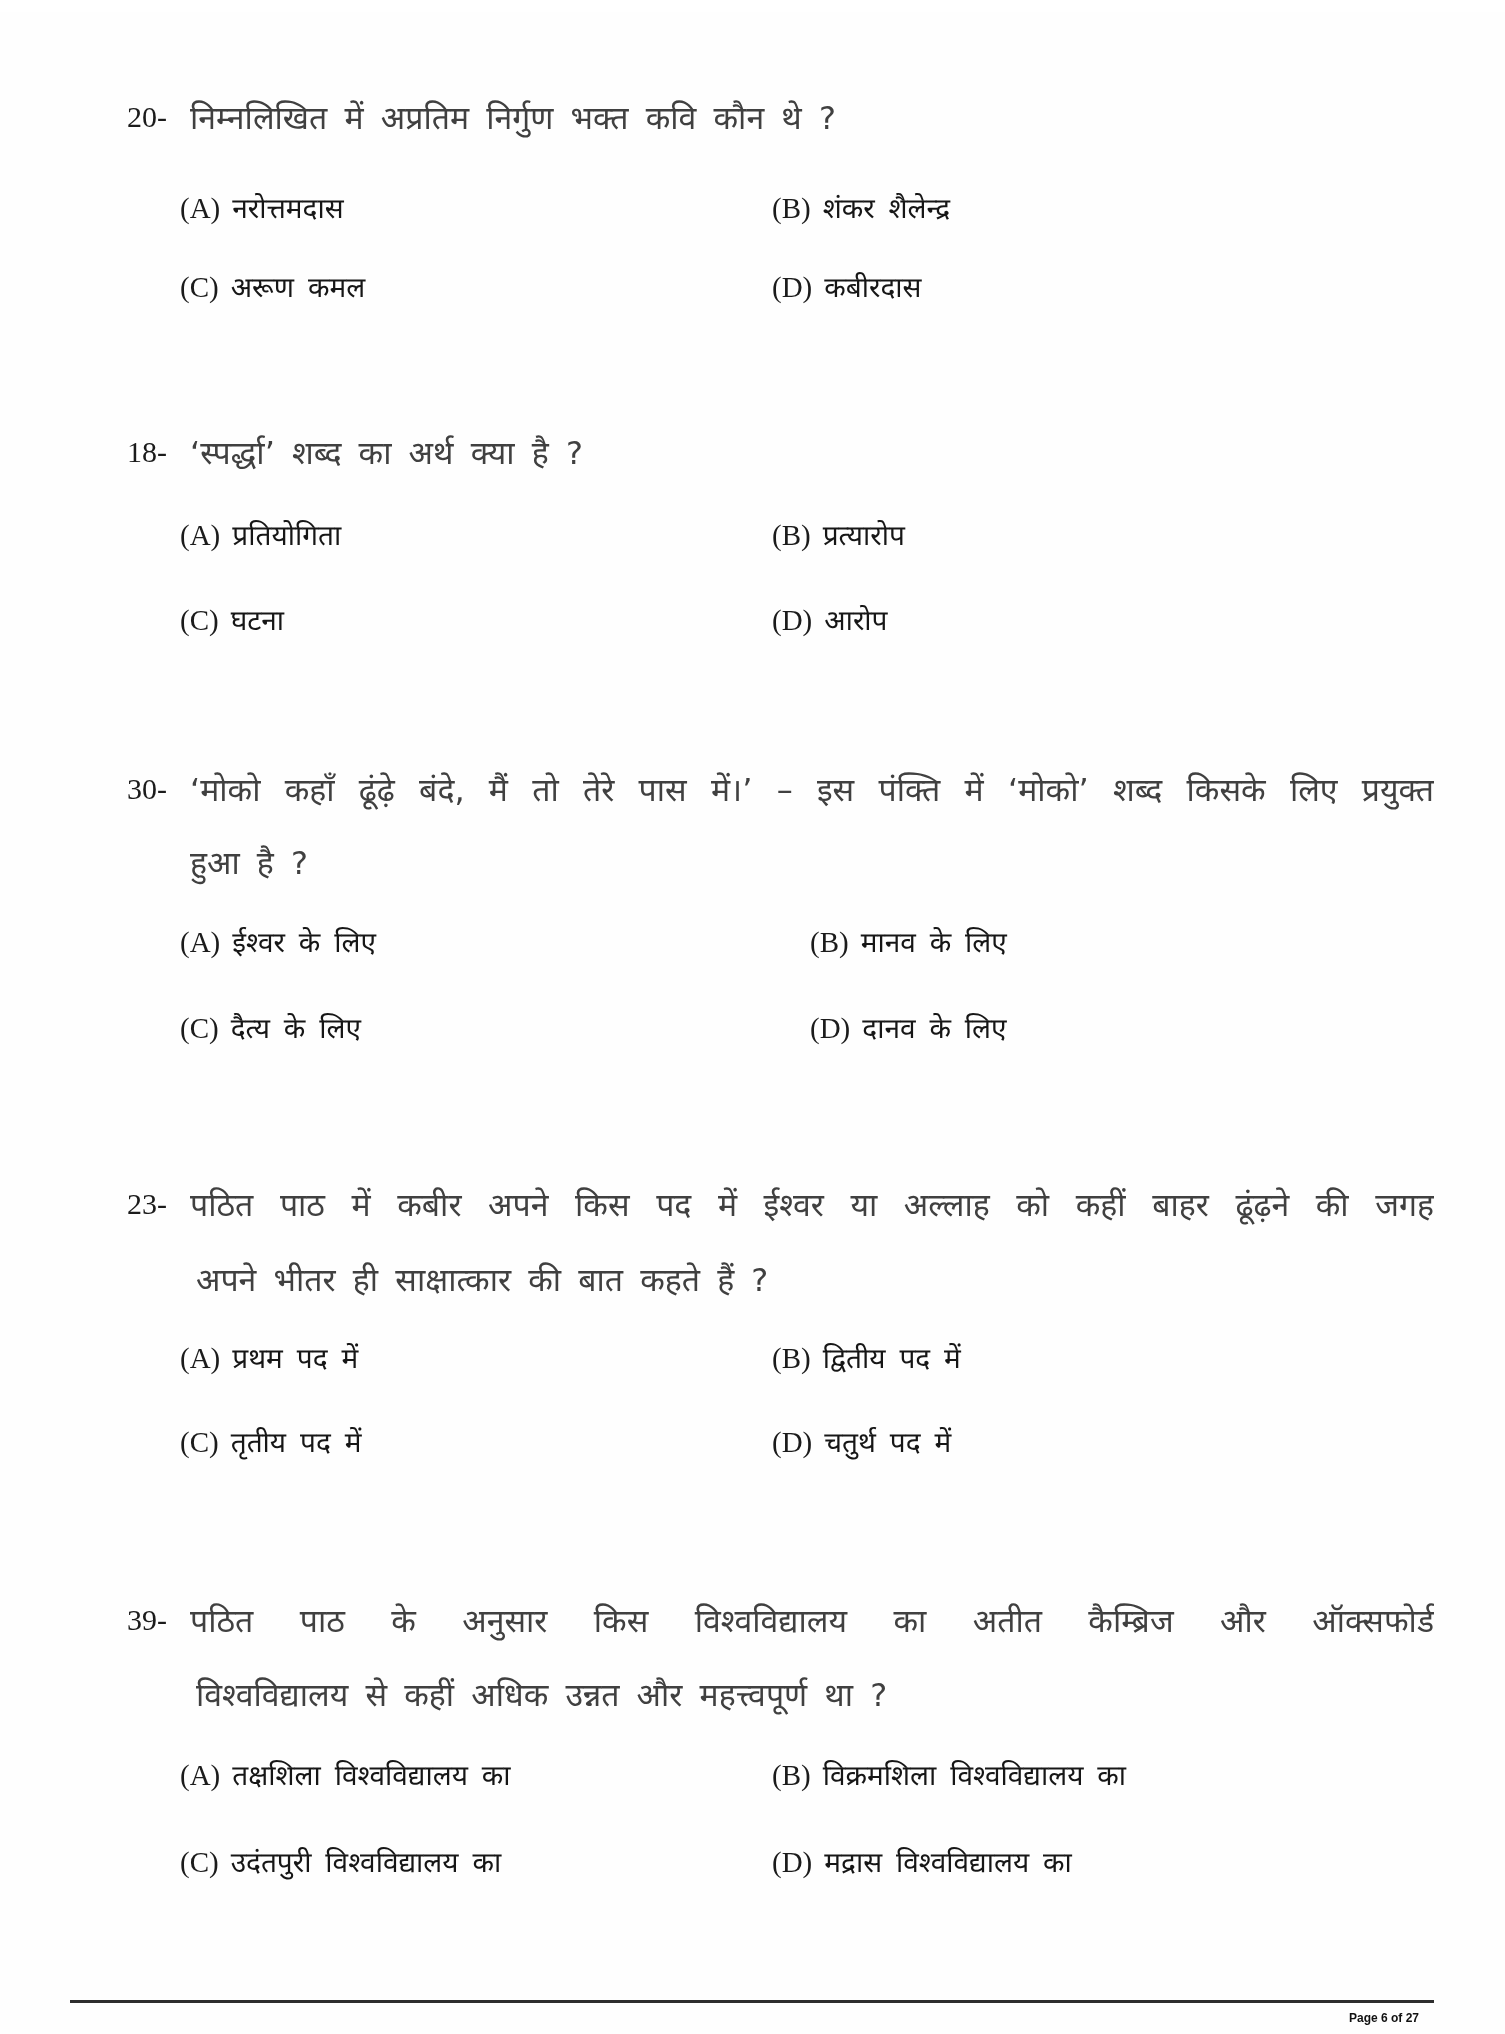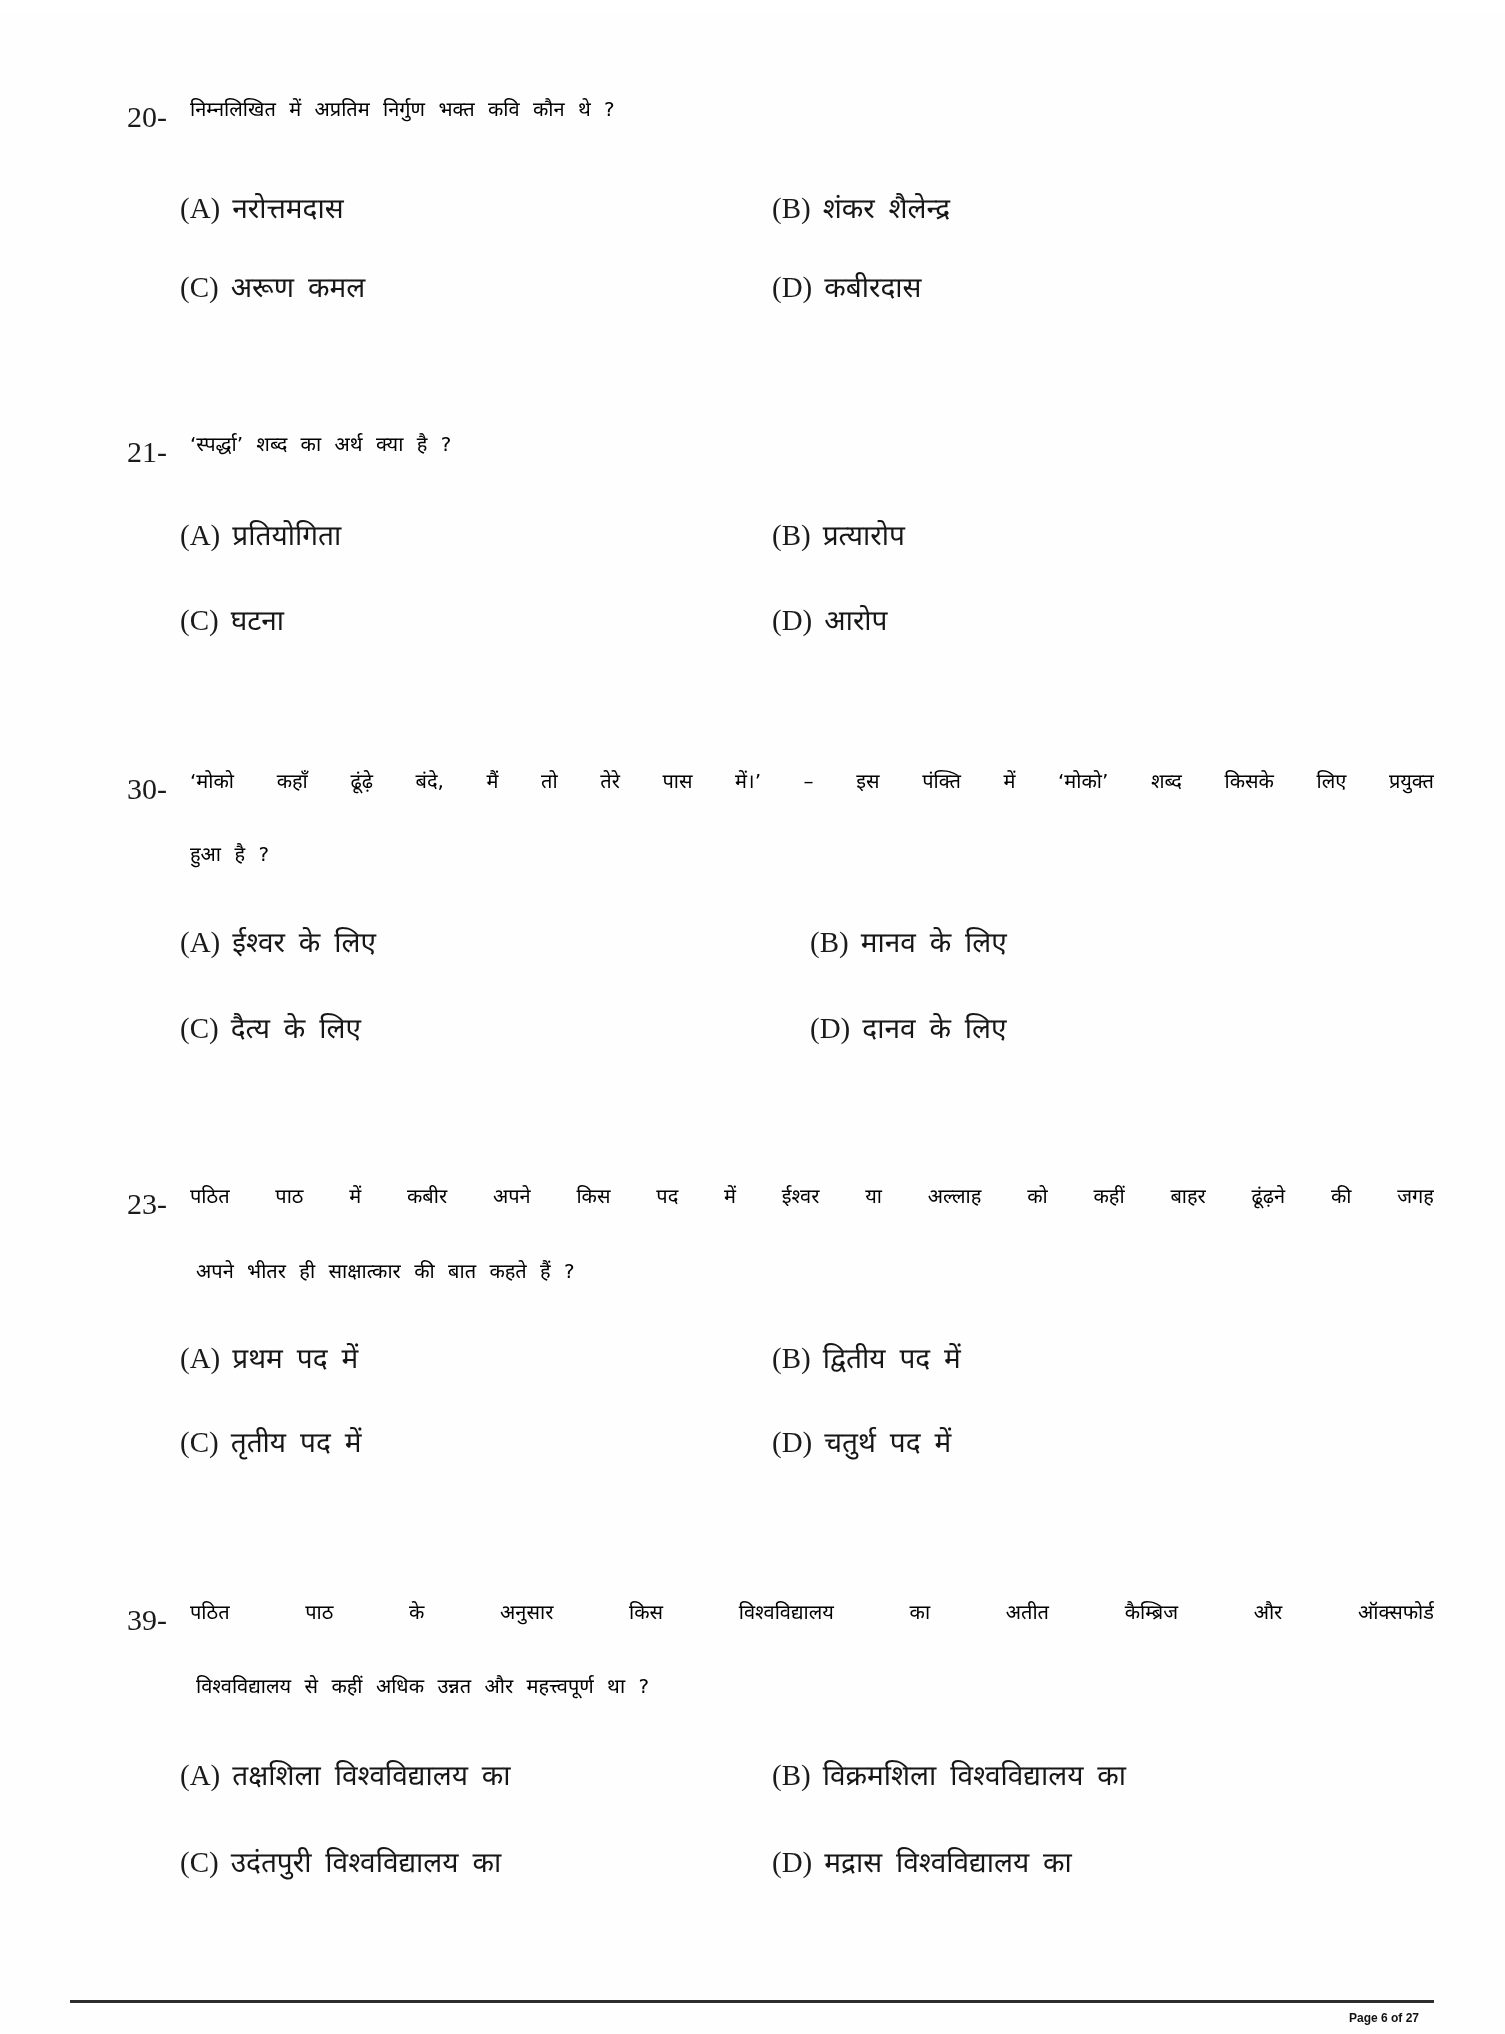--- a/index.html
+++ b/index.html
@@ -21,24 +21,24 @@
     position: absolute;
     font-family: "Liberation Serif", "DejaVu Serif", serif;
     font-size: 30px;
     line-height: 1.35;
     color: #1b1b1b;
   }
 
   
   .qline {
     position: absolute;
-    font-size: 20px;
+    font-size: 32px;
     line-height: 1.45;
     word-spacing: 7px;
-    color: #000000;
+    color: #404040;
     white-space: nowrap;
   }
   .qline.justify {
     width: 1244px;
     white-space: normal;
     text-align: justify;
     text-align-last: justify;
     overflow: hidden;
     max-height: 52px;
   }
@@ -94,21 +94,21 @@
     </div>
     <div class="opt" style="left:180px; top:255px">
       <span class="olabel">(C)</span><span class="otext">अरूण कमल</span>
     </div>
     <div class="opt" style="left:772px; top:255px">
       <span class="olabel">(D)</span><span class="otext">कबीरदास</span>
     </div>
   </div>
 
   <div>
-    <div class="qnum" style="left:127px; top:420px">21-</div>
+    <div class="qnum" style="left:127px; top:420px">18-</div>
     <div class="qline" style="left:190px; top:418px">‘स्पर्द्धा’ शब्द का अर्थ क्या है ?</div>
     <div class="opt" style="left:180px; top:503px">
       <span class="olabel">(A)</span><span class="otext">प्रतियोगिता</span>
     </div>
     <div class="opt" style="left:772px; top:503px">
       <span class="olabel">(B)</span><span class="otext">प्रत्यारोप</span>
     </div>
     <div class="opt" style="left:180px; top:588px">
       <span class="olabel">(C)</span><span class="otext">घटना</span>
     </div>

